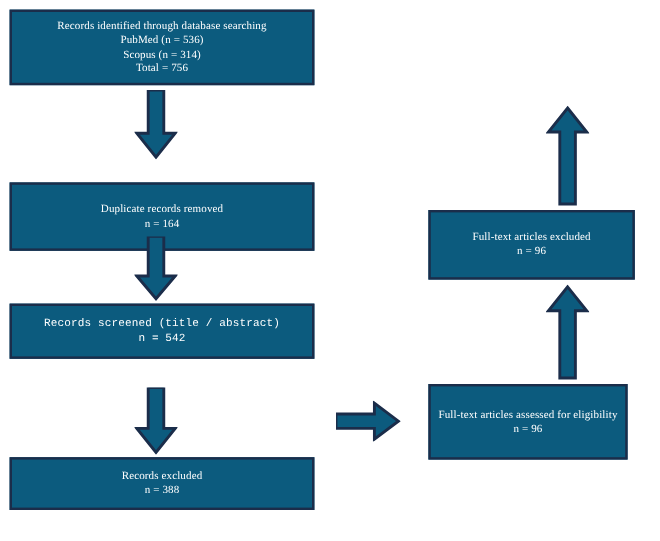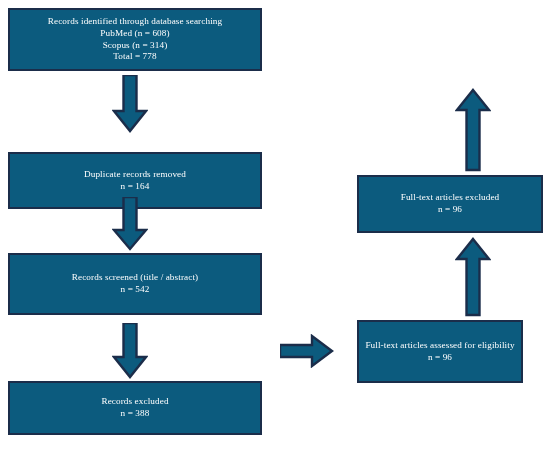--- a/index.html
+++ b/index.html
@@ -40,26 +40,26 @@
     padding: 0 5px;
   }
   .node .ln {
     display: block;
     white-space: nowrap;
   }
 
   
   .n-identified   { left: 8px;  top: 8px;   width: 254px; height: 63px; }
   .n-duplicates   { left: 8px;  top: 152px; width: 254px; height: 57px; }
-  .n-screened     { left: 8px;  top: 253px; width: 254px; height: 62px; }
-  .n-excluded     { left: 8px;  top: 381px; width: 254px; height: 54px; }
+  .n-screened     { left: 8px;  top: 253px; width: 254px; height: 46px; font-family: Liberation Mono, monospace; }
+  .n-excluded     { left: 8px;  top: 381px; width: 254px; height: 44px; }
 
   
   .n-qualitative  { left: 357px; top: 25px;  width: 186px; height: 58px; }
-  .n-ftexcluded   { left: 357px; top: 175px; width: 186px; height: 58px; }
+  .n-ftexcluded   { left: 357px; top: 175px; width: 172px; height: 58px; }
   .n-eligibility  { left: 357px; top: 320px; width: 166px; height: 63px; }
 
   
   .arrow {
     position: absolute;
   }
   .arrow svg { display: block; }
 
   .a-down1 { left: 112px; top: 75px;  }
   .a-down2 { left: 112px; top: 197px; }
@@ -68,23 +68,23 @@
   .a-up1   { left: 455px; top: 237px; }
   .a-up2   { left: 455px; top: 88px;  }
 </style>
 </head>
 <body>
 
 <div id="diagram">
 
   <div class="node n-identified">
     <span class="ln">Records identified through database searching</span>
-    <span class="ln">PubMed (n = 608)</span>
+    <span class="ln">PubMed (n = 536)</span>
     <span class="ln">Scopus (n = 314)</span>
-    <span class="ln">Total = 778</span>
+    <span class="ln">Total = 756</span>
   </div>
 
   <div class="arrow a-down1">
     <svg width="36" height="58" viewBox="0 0 36 58" aria-hidden="true">
       <polygon points="11.5,0 24.5,0 24.5,36 34,36 18,56 2,36 11.5,36" fill="#0c5b7e" stroke="#1b2d4a" stroke-width="2.4" stroke-linejoin="miter"></polygon>
     </svg>
   </div>
 
   <div class="node n-duplicates">
     <span class="ln">Duplicate records removed</span>

